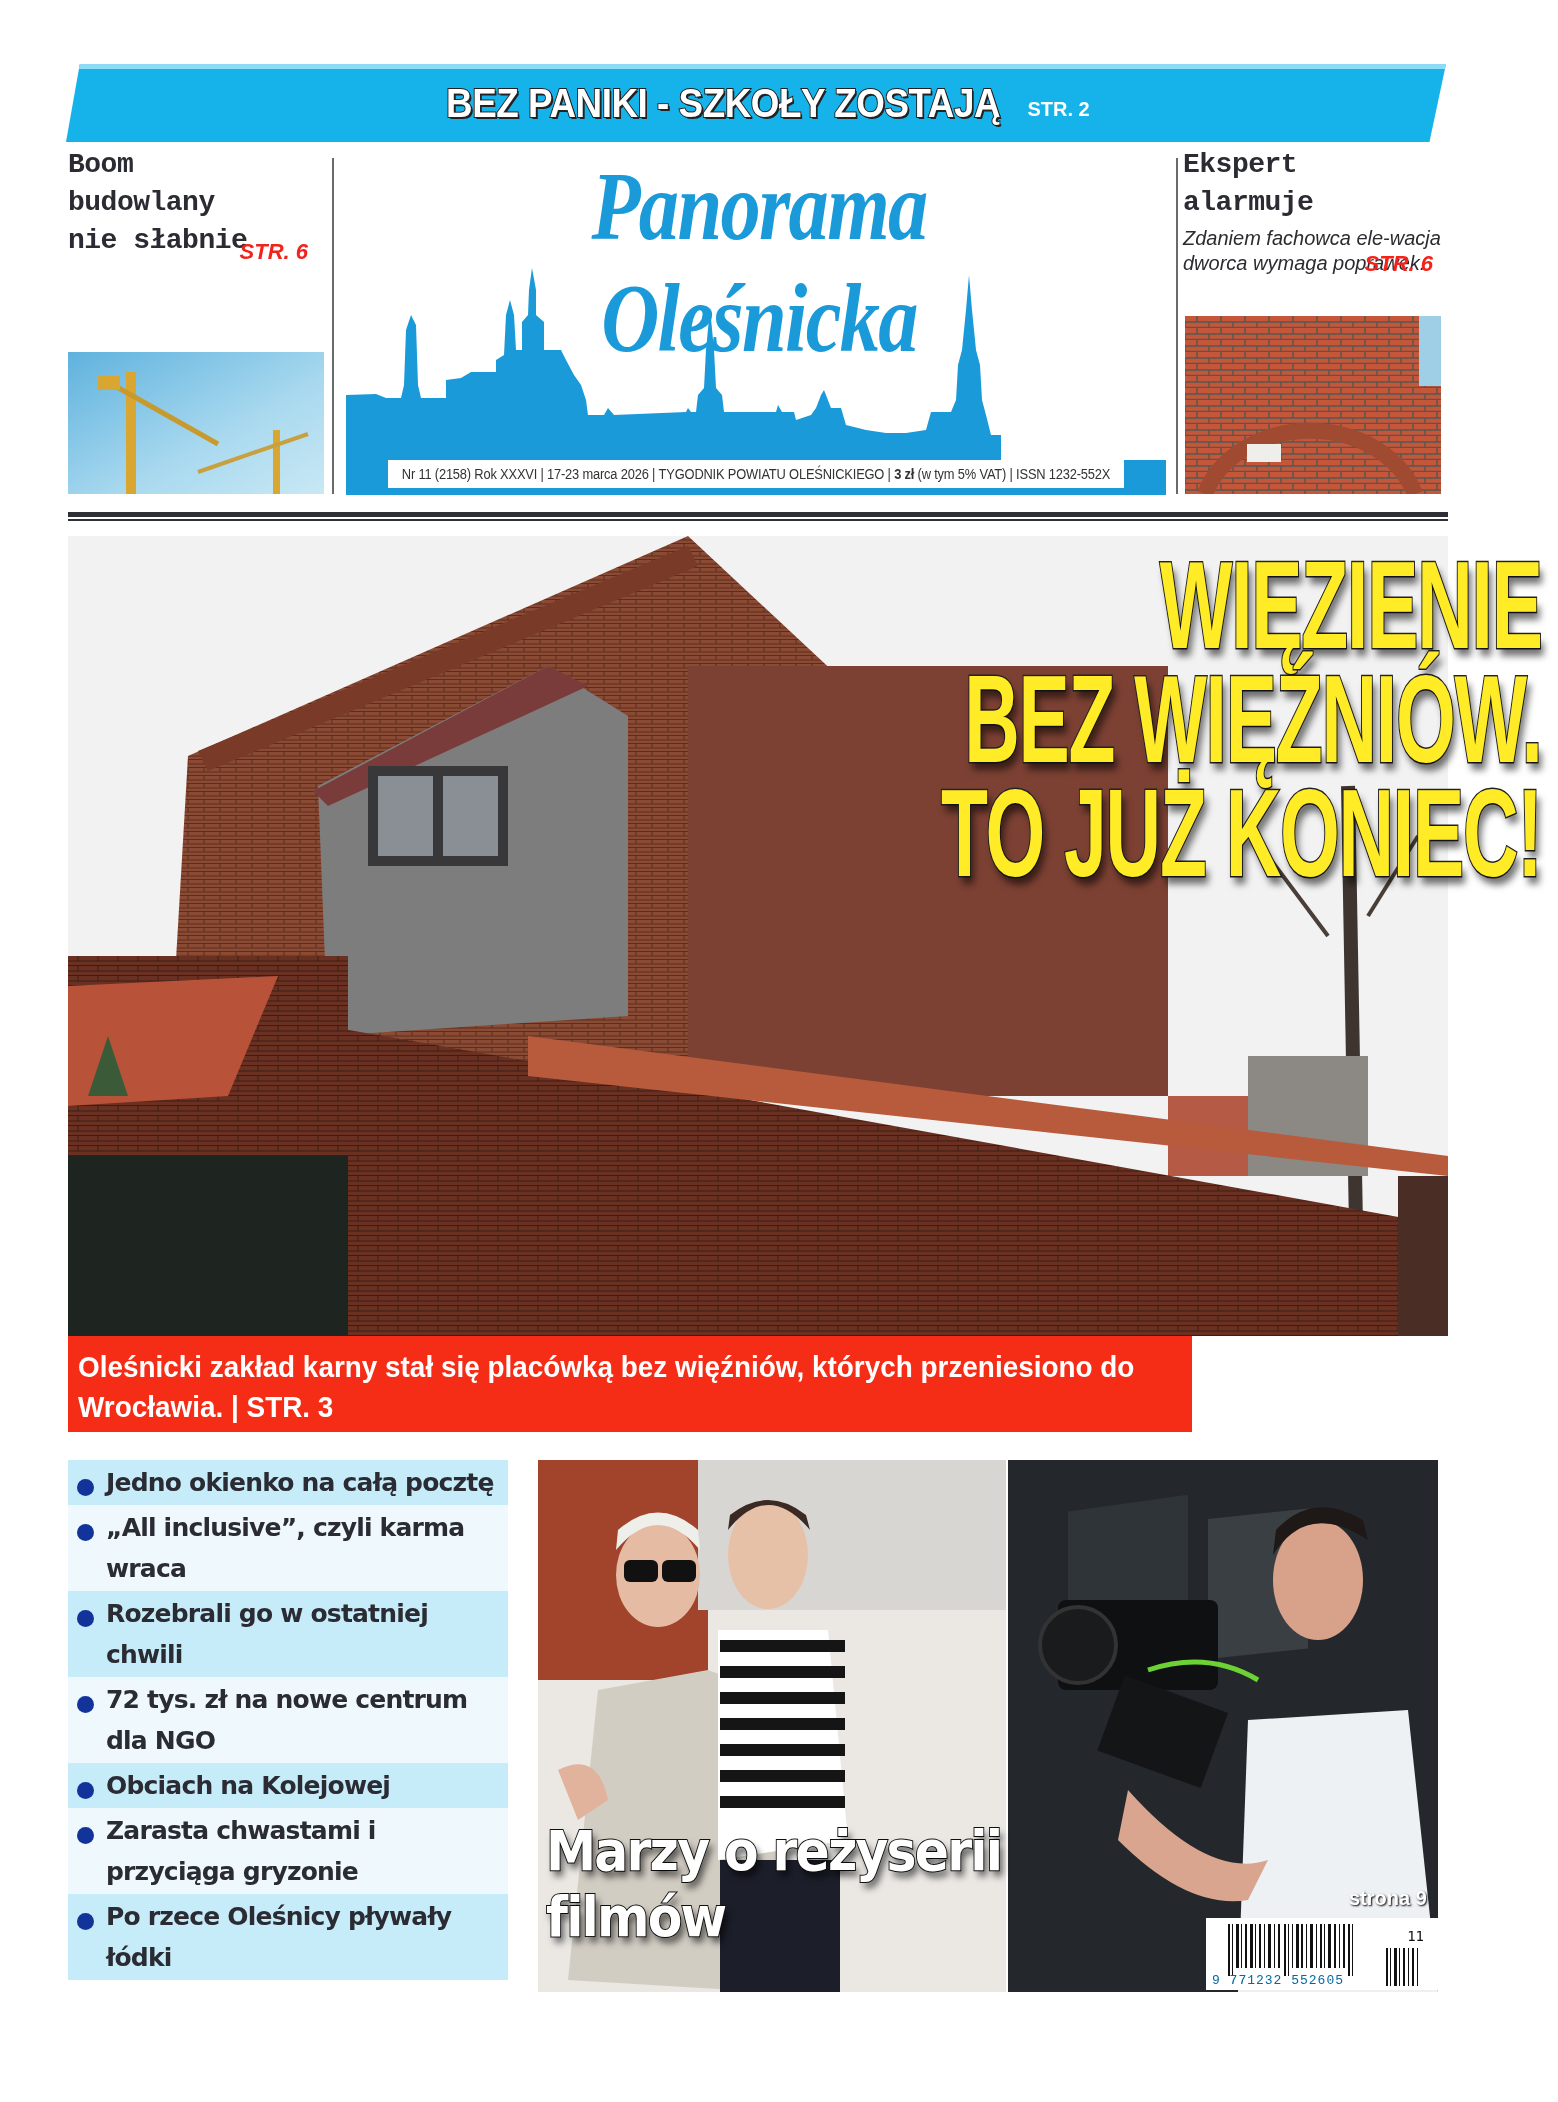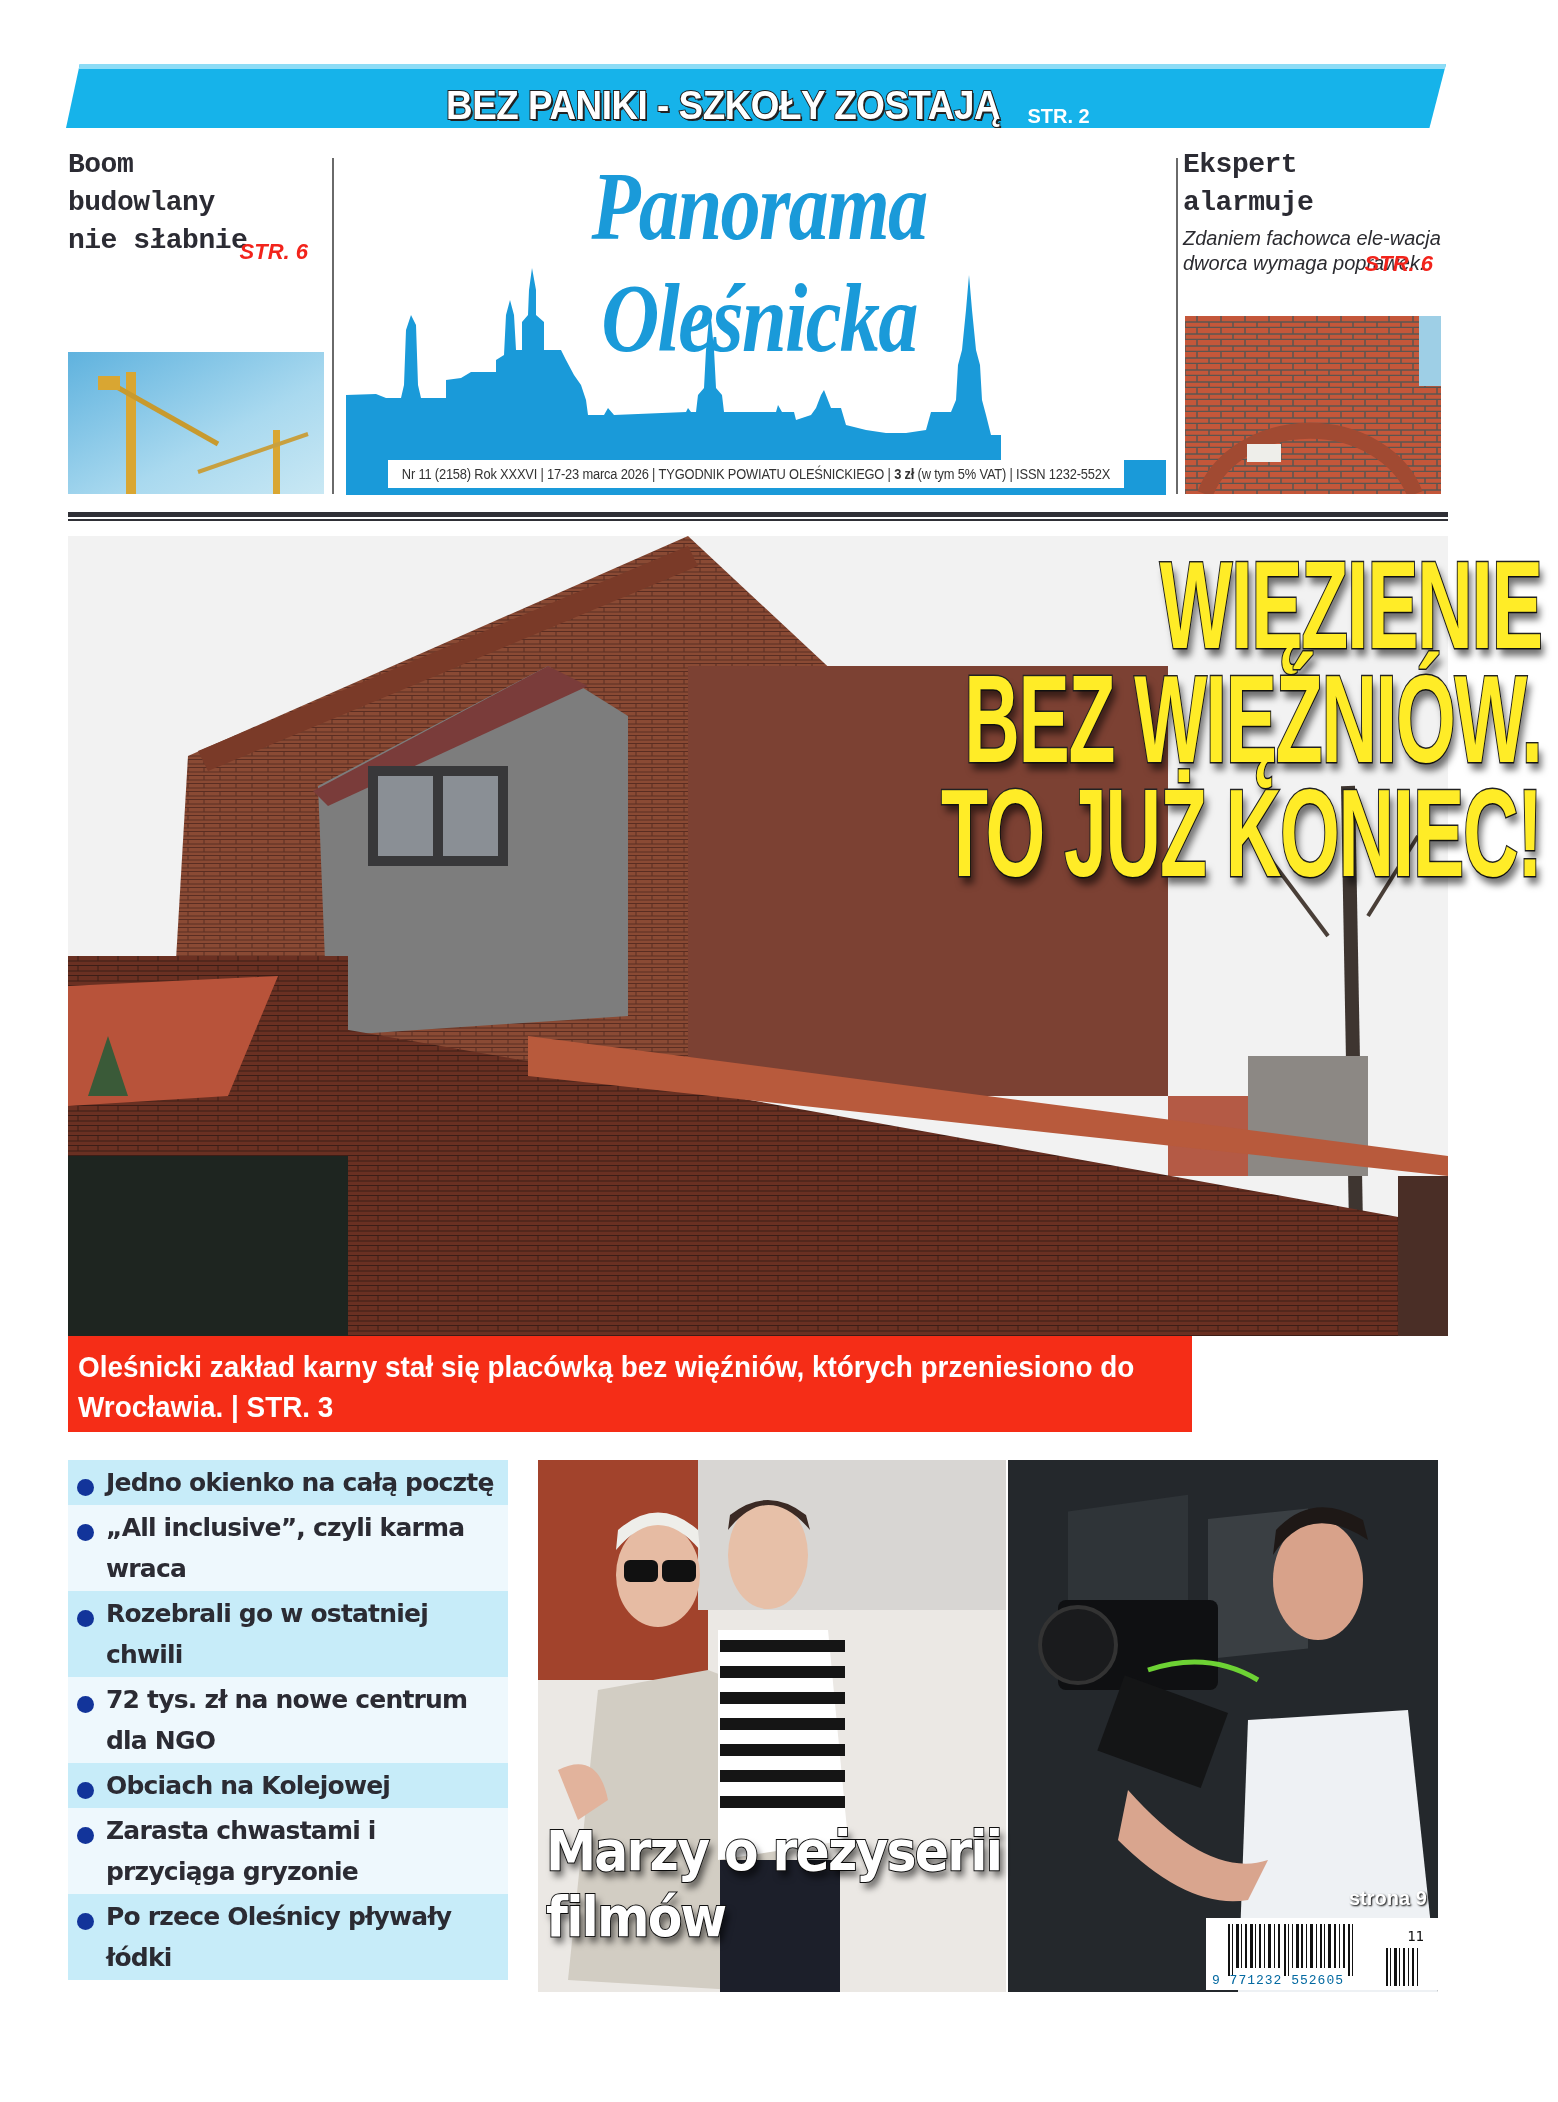--- a/index.html
+++ b/index.html
@@ -1,24 +1,24 @@
 <!DOCTYPE html>
 <html><head>
 <meta charset="utf-8">
 <style>
   * { box-sizing: border-box; margin: 0; padding: 0; }
   html, body { width: 1558px; height: 2102px; background: #ffffff; overflow: hidden; }
   body { position: relative; font-family: "Liberation Sans", sans-serif; color: #2b2b30; }
 
   
   .top-banner {
-    position: absolute; left: 66px; top: 64px; width: 1380px; height: 64px;
+    position: absolute; left: 66px; top: 64px; width: 1380px; height: 78px;
     background: #16b3ea;
     clip-path: polygon(1% 0, 100% 0, 98.8% 100%, 0 100%);
-    display: flex; align-items: flex-end; justify-content: center; gap: 3px;
+    display: flex; align-items: center; justify-content: center; gap: 3px;
   }
   .top-banner::before {
     content: ""; position: absolute; left: 0; right: 0; top: 0; height: 5px; background: #8ddcf6;
   }
   .top-banner .headline {
     font-family: "Liberation Sans Narrow", "Liberation Sans", sans-serif;
     font-weight: 900; font-size: 40px; color: #ffffff; letter-spacing: -0.5px;
     transform: scaleX(0.92);
     -webkit-text-stroke: 2px #222; paint-order: stroke fill;
     text-shadow: 2px 2px 0 #222;

